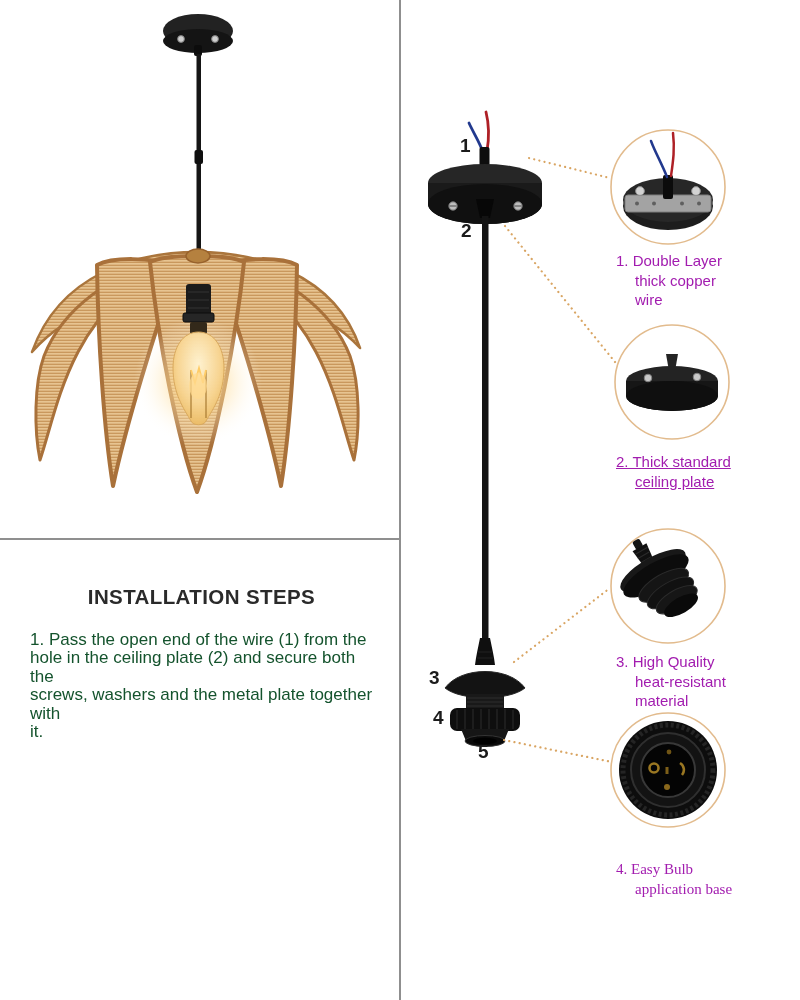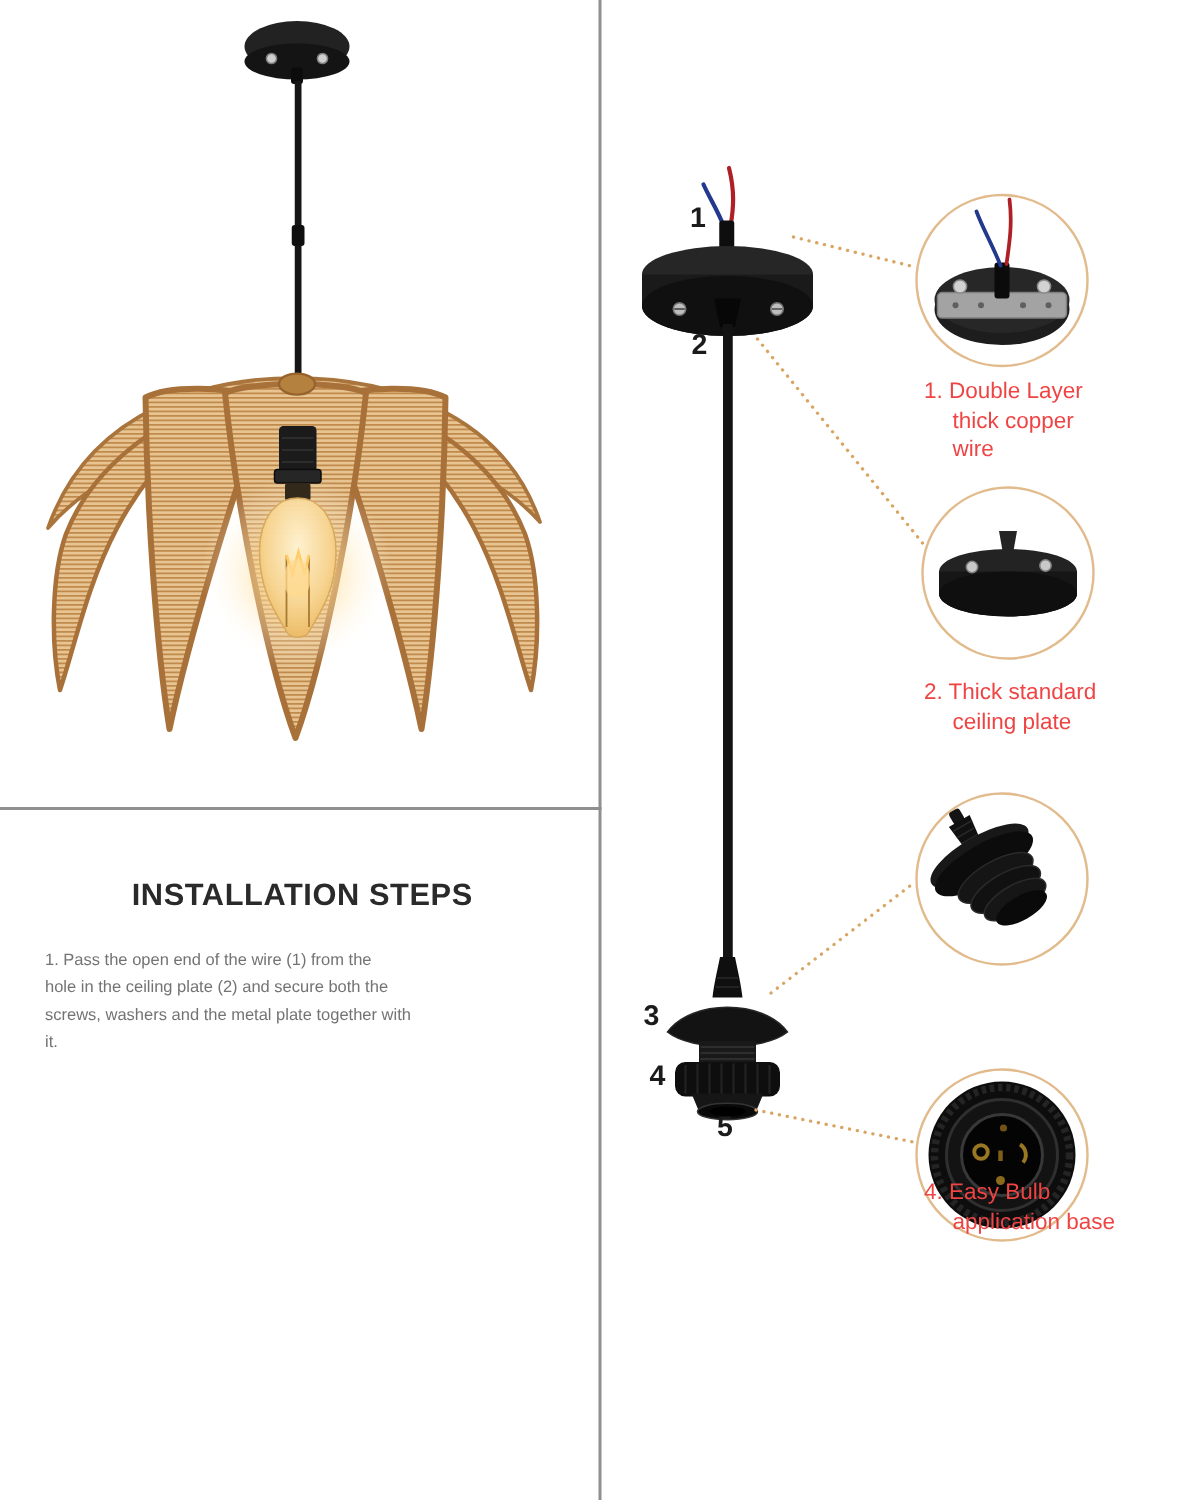--- a/index.html
+++ b/index.html
@@ -5,25 +5,25 @@
   html,body{margin:0;padding:0;background:#ffffff;}
   .canvas{
     position:relative;width:800px;height:1000px;background:#ffffff;overflow:hidden;
     font-family:"Liberation Sans",sans-serif;color:#262626;
   }
   .divider-v{position:absolute;left:399px;top:0;width:2px;height:1000px;background:#8f8f8f;}
   .divider-h{position:absolute;left:0;top:538px;width:401px;height:2px;background:#8f8f8f;}
   .photo-box{position:absolute;left:0;top:0;width:399px;height:538px;}
   .steps-box{position:absolute;left:0;top:540px;width:399px;height:460px;padding:45px 26px 0 30px;box-sizing:border-box;}
   .steps-title{margin:0 0 22px 0;text-align:center;font-size:20.5px;font-weight:700;letter-spacing:.4px;color:#2a2a2a;}
-  .step{margin:0 0 19px 0;font-size:11px;line-height:18.4px;color:#737373;white-space:pre-line;}
+  .step{margin:0 0 19px 0;font-size:17px;line-height:18.4px;color:#14532d;white-space:pre-line;}
   .diagram{position:absolute;left:401px;top:0;width:399px;height:1000px;}
   .diagram svg{position:absolute;left:0;top:0;}
   .pnum{position:absolute;font-size:19px;font-weight:700;color:#1b1b1b;line-height:19px;}
-  .caption{position:absolute;width:150px;font-size:15px;line-height:19.5px;color:#ef4444;
+  .caption{position:absolute;width:150px;font-size:15px;line-height:19.5px;color:#a21caf;
            white-space:pre-line;padding-left:19px;text-indent:-19px;}
 </style>
 </head>
 <body>
 
 <div class="canvas">
 
   <div class="photo-box">
     <svg width="399" height="538" viewBox="0 0 399 538">
       <defs>
@@ -196,19 +196,22 @@
 
     <div class="pnum" style="left:59px;top:136px;">1</div>
     <div class="pnum" style="left:60px;top:221px;">2</div>
     <div class="pnum" style="left:28px;top:668px;">3</div>
     <div class="pnum" style="left:32px;top:708px;">4</div>
     <div class="pnum" style="left:77px;top:742px;">5</div>
 
     <div class="caption" style="left:215px;top:251px;">1. Double Layer
 thick copper
 wire</div>
-    <div class="caption" style="left:215px;top:452px;">2. Thick standard
+    <div class="caption" style="left:215px;top:452px;text-decoration:underline;">2. Thick standard
 ceiling plate</div>
-    <div class="caption" style="left:215px;top:785px;">4. Easy Bulb
+    <div class="caption" style="left:215px;top:652px;">3. High Quality
+heat-resistant
+material</div>
+    <div class="caption" style="left:215px;top:860px;font-family:Liberation Serif, serif;">4. Easy Bulb
 application base</div>
   </div>
 
 </div>
 
 </body></html>

